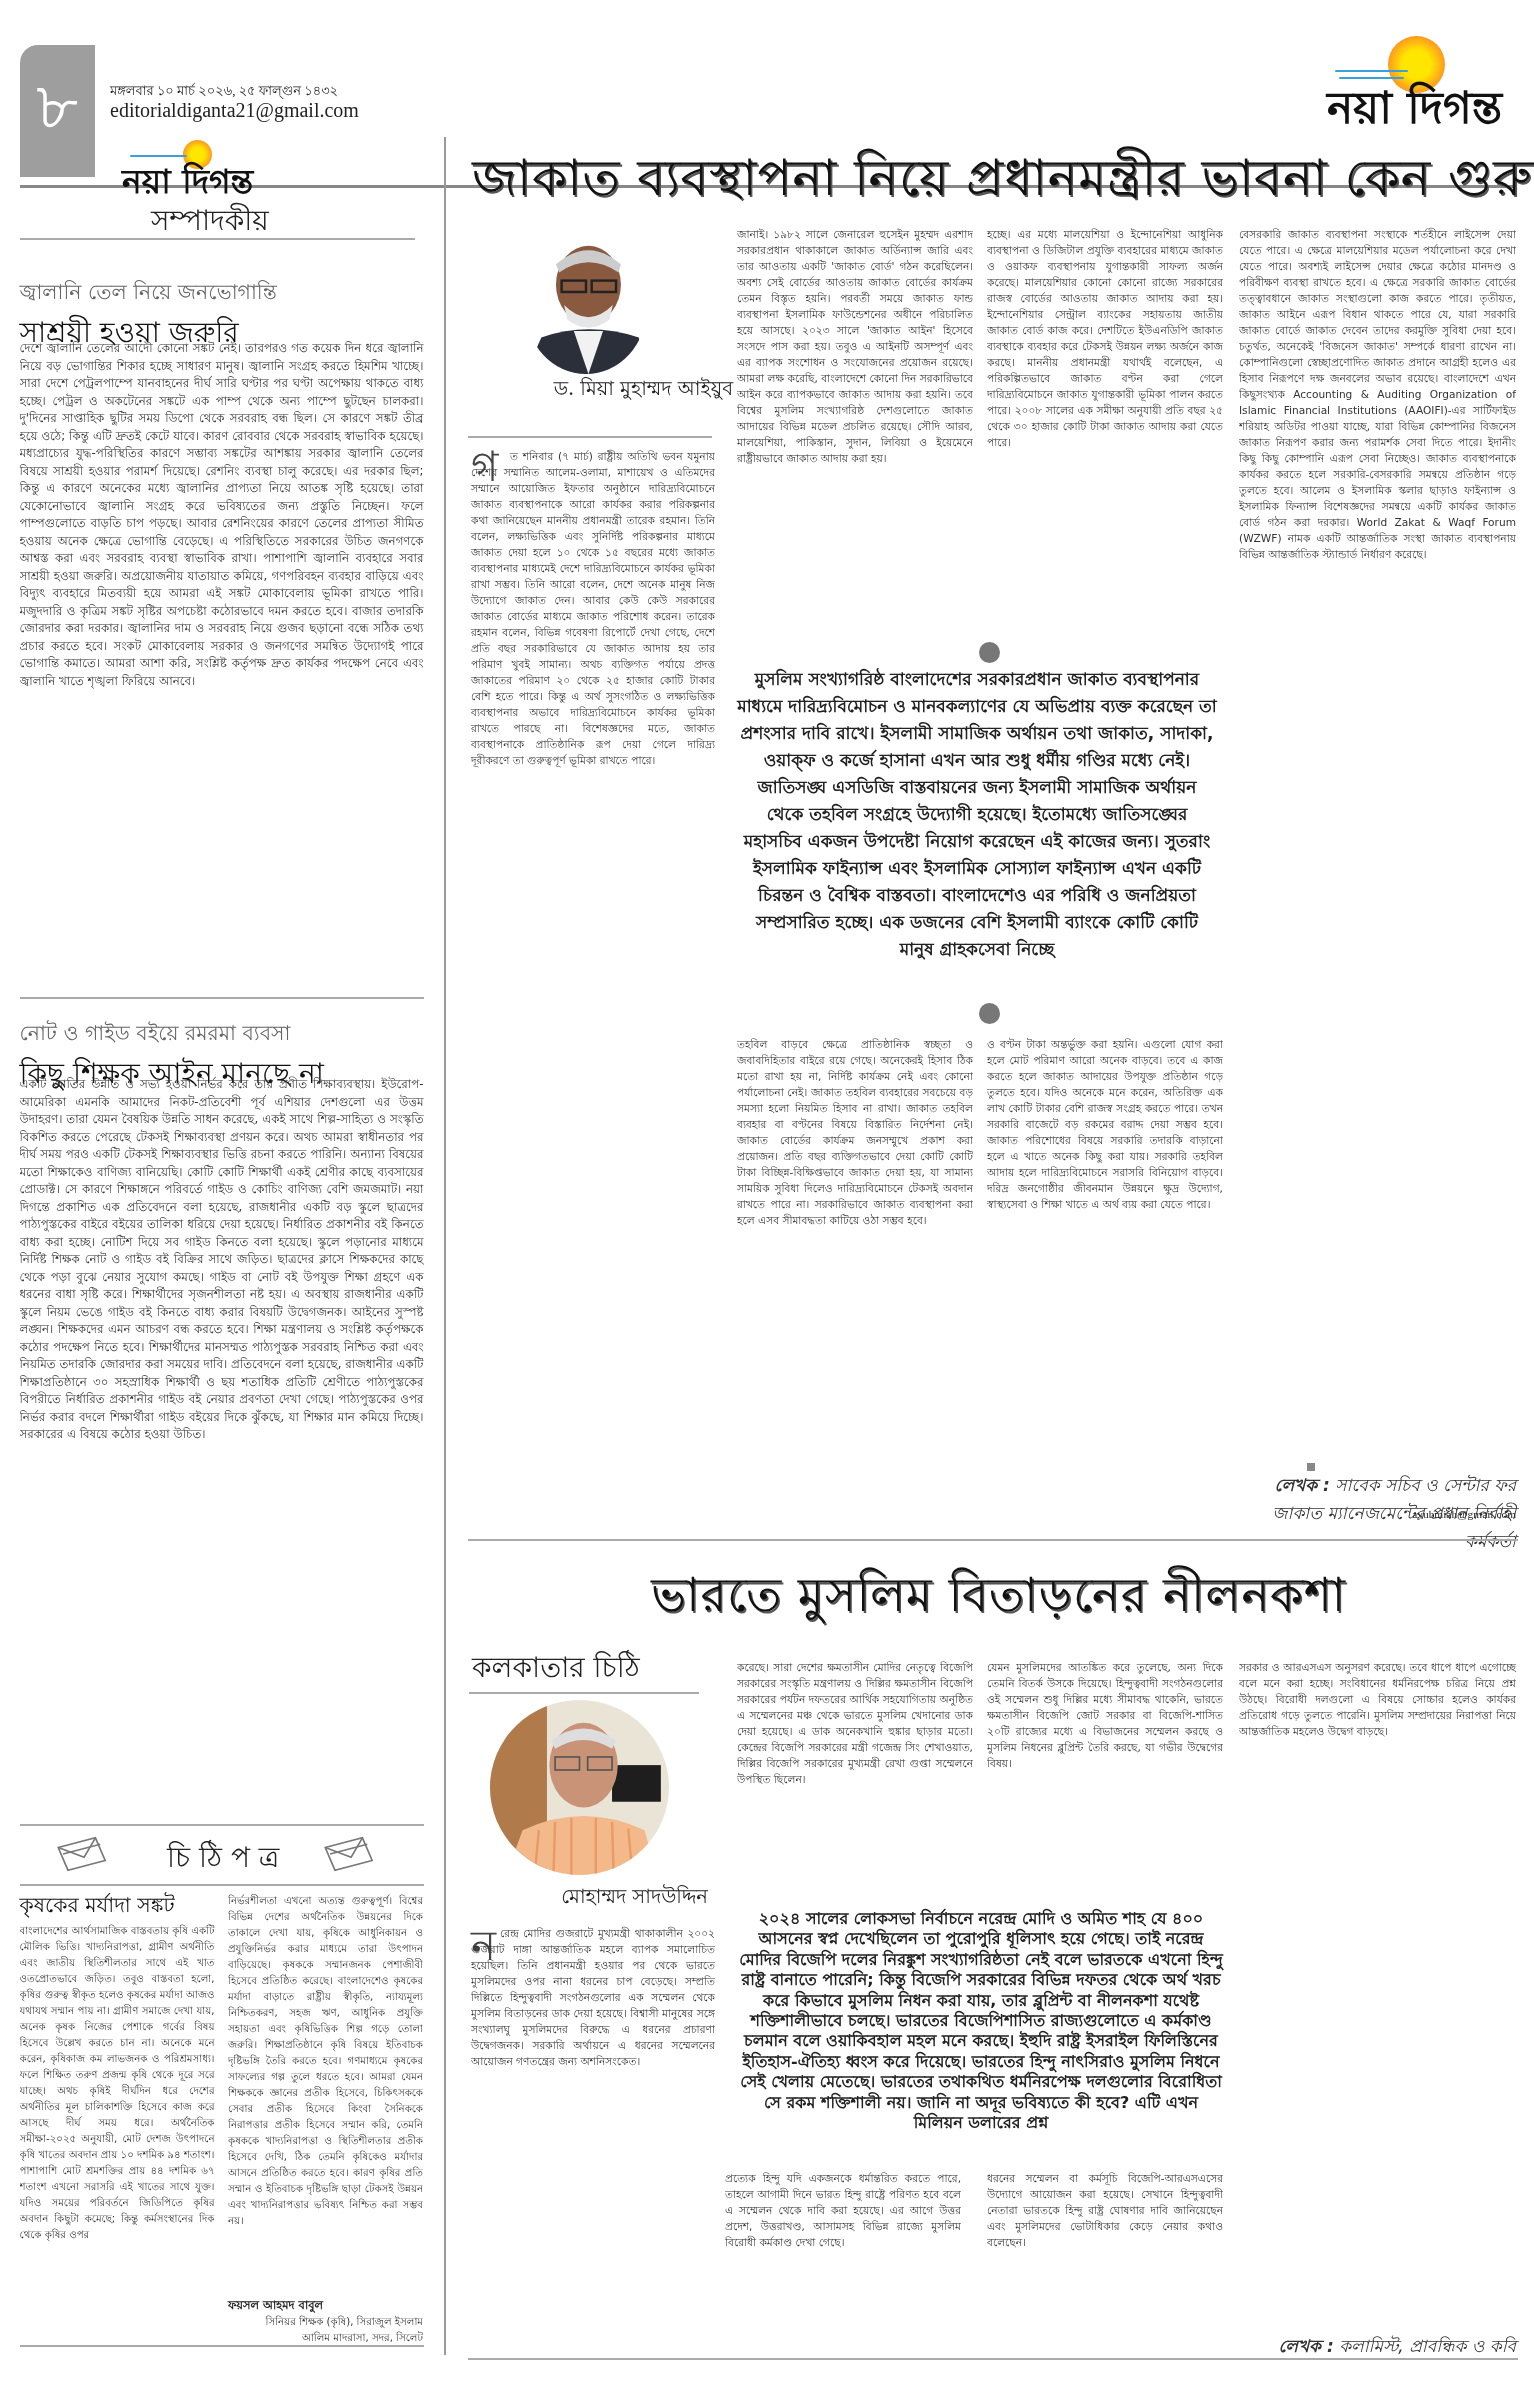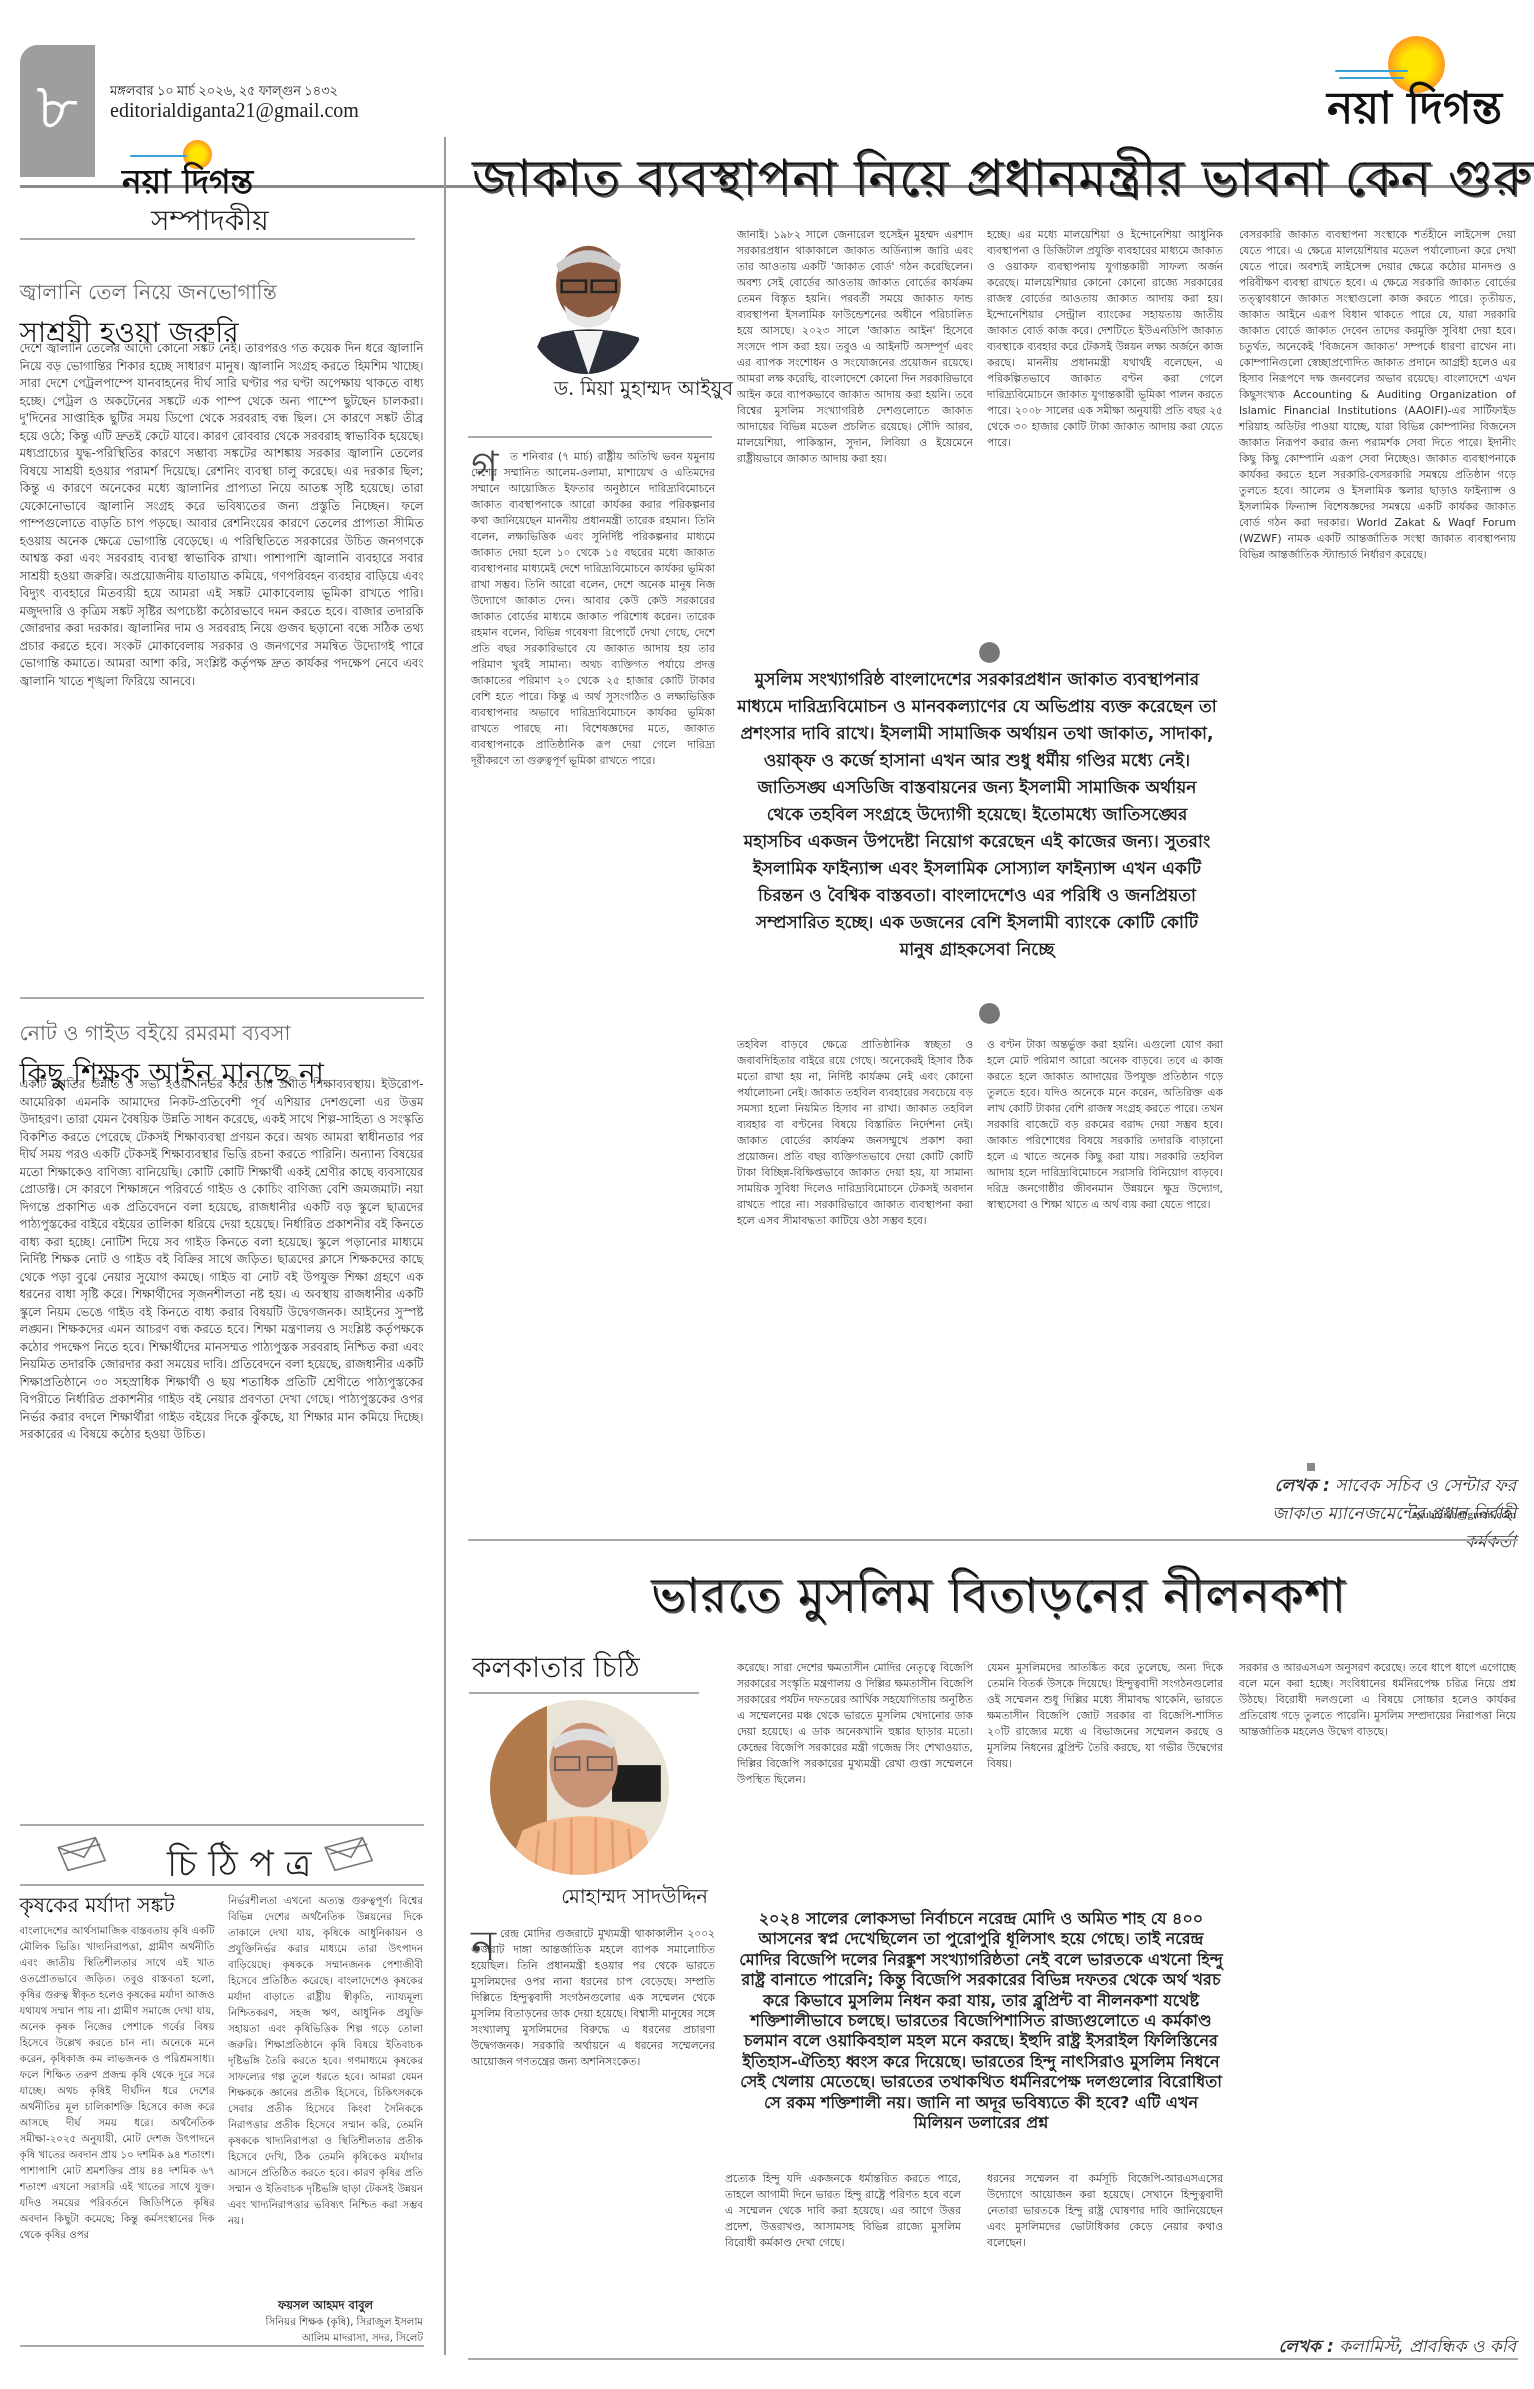--- a/index.html
+++ b/index.html
@@ -66,35 +66,35 @@
 <div class="hrule" style="left:19.5px;top:1824px;width:404px"></div>
 <div class="abs" style="left:55px;top:1836px;width:55px;height:36px">
   <svg width="55" height="36" viewBox="0 0 68 44">
       <g fill="none" stroke="#777" stroke-width="2">
         <path d="M4 14 L50 2 L62 30 L16 42 Z"></path>
         <path d="M4 14 L36 26 L50 2"></path>
         <path d="M10 22 L56 10"></path>
       </g>
     </svg>
 </div>
-<div class="abs" style="left:167px;top:1836px;font-size:36px;color:#222;font-family:'DejaVu Serif',serif">চি ঠি প ত্র</div>
+<div class="abs" style="left:167px;top:1836px;font-size:28px;color:#222;font-family:'DejaVu Serif',serif">চি ঠি প ত্র</div>
 <div class="abs" style="left:322px;top:1836px;width:55px;height:36px">
   <svg width="55" height="36" viewBox="0 0 68 44">
       <g fill="none" stroke="#777" stroke-width="2">
         <path d="M4 14 L50 2 L62 30 L16 42 Z"></path>
         <path d="M4 14 L36 26 L50 2"></path>
         <path d="M10 22 L56 10"></path>
       </g>
     </svg>
 </div>
 <div class="hrule" style="left:19.5px;top:1884px;width:404px"></div>
 <div class="abs" style="left:19.5px;top:1890px;font-size:20.4px;color:#111;font-family:'DejaVu Serif',serif">কৃষকের মর্যাদা সঙ্কট</div>
 <div class="col" style="left:19.5px;top:1923px;width:195px;height:414px;font-size:10.2px;line-height:16px">বাংলাদেশের আর্থসামাজিক বাস্তবতায় কৃষি একটি মৌলিক ভিত্তি। খাদ্যনিরাপত্তা, গ্রামীণ অর্থনীতি এবং জাতীয় স্থিতিশীলতার সাথে এই খাত ওতপ্রোতভাবে জড়িত। তবুও বাস্তবতা হলো, কৃষির গুরুত্ব স্বীকৃত হলেও কৃষকের মর্যাদা আজও যথাযথ সম্মান পায় না। গ্রামীণ সমাজে দেখা যায়, অনেক কৃষক নিজের পেশাকে গর্বের বিষয় হিসেবে উল্লেখ করতে চান না। অনেকে মনে করেন, কৃষিকাজ কম লাভজনক ও পরিশ্রমসাধ্য। ফলে শিক্ষিত তরুণ প্রজন্ম কৃষি থেকে দূরে সরে যাচ্ছে। অথচ কৃষিই দীর্ঘদিন ধরে দেশের অর্থনীতির মূল চালিকাশক্তি হিসেবে কাজ করে আসছে দীর্ঘ সময় ধরে। অর্থনৈতিক সমীক্ষা-২০২৫ অনুযায়ী, মোট দেশজ উৎপাদনে কৃষি খাতের অবদান প্রায় ১০ দশমিক ৯৪ শতাংশ। পাশাপাশি মোট শ্রমশক্তির প্রায় ৪৪ দশমিক ৬৭ শতাংশ এখনো সরাসরি এই খাতের সাথে যুক্ত। যদিও সময়ের পরিবর্তনে জিডিপিতে কৃষির অবদান কিছুটা কমেছে; কিন্তু কর্মসংস্থানের দিক থেকে কৃষির ওপর</div>
 <div class="col" style="left:228px;top:1893px;width:195px;height:391px;font-size:10.2px;line-height:16px">নির্ভরশীলতা এখনো অত্যন্ত গুরুত্বপূর্ণ। বিশ্বের বিভিন্ন দেশের অর্থনৈতিক উন্নয়নের দিকে তাকালে দেখা যায়, কৃষিকে আধুনিকায়ন ও প্রযুক্তিনির্ভর করার মাধ্যমে তারা উৎপাদন বাড়িয়েছে। কৃষককে সম্মানজনক পেশাজীবী হিসেবে প্রতিষ্ঠিত করেছে। বাংলাদেশেও কৃষকের মর্যাদা বাড়াতে রাষ্ট্রীয় স্বীকৃতি, ন্যায্যমূল্য নিশ্চিতকরণ, সহজ ঋণ, আধুনিক প্রযুক্তি সহায়তা এবং কৃষিভিত্তিক শিল্প গড়ে তোলা জরুরি। শিক্ষাপ্রতিষ্ঠানে কৃষি বিষয়ে ইতিবাচক দৃষ্টিভঙ্গি তৈরি করতে হবে। গণমাধ্যমে কৃষকের সাফল্যের গল্প তুলে ধরতে হবে। আমরা যেমন শিক্ষককে জ্ঞানের প্রতীক হিসেবে, চিকিৎসককে সেবার প্রতীক হিসেবে কিংবা সৈনিককে নিরাপত্তার প্রতীক হিসেবে সম্মান করি, তেমনি কৃষককে খাদ্যনিরাপত্তা ও স্থিতিশীলতার প্রতীক হিসেবে দেখি, ঠিক তেমনি কৃষিকেও মর্যাদার আসনে প্রতিষ্ঠিত করতে হবে। কারণ কৃষির প্রতি সম্মান ও ইতিবাচক দৃষ্টিভঙ্গি ছাড়া টেকসই উন্নয়ন এবং খাদ্যনিরাপত্তার ভবিষ্যৎ নিশ্চিত করা সম্ভব নয়।</div>
-<div class="abs" style="left:228px;top:2297px;width:195px;text-align:center;font-size:11.4px;font-weight:bold;color:#222">ফয়সল আহমদ বাবুল</div>
+<div class="abs" style="left:228px;top:2297px;width:195px;text-align:left;font-size:11.4px;font-weight:bold;color:#222">ফয়সল আহমদ বাবুল</div>
 <div class="abs" style="left:244px;top:2314px;width:179px;text-align:right;font-size:10.2px;line-height:15.5px;color:#333">সিনিয়র শিক্ষক (কৃষি), সিরাজুল ইসলাম আলিম মাদরাসা, সদর, সিলেট</div>
 <div class="hrule" style="left:19.5px;top:2345px;width:404px"></div>
 
 <div class="vrule" style="left:444px;top:137px;width:1.6px;height:2218px"></div>
 
 <div class="headline-big" style="left:472px;top:140px">জাকাত ব্যবস্থাপনা নিয়ে প্রধানমন্ত্রীর ভাবনা কেন গুরুত্বপূর্ণ</div>
 
 <div class="photo" style="left:525px;top:240px;width:122px;height:134px;border-radius:0 0 50% 50%">
   <svg width="122" height="134" viewBox="0 0 150 165">
       <rect width="150" height="165" fill="#fff"></rect>

